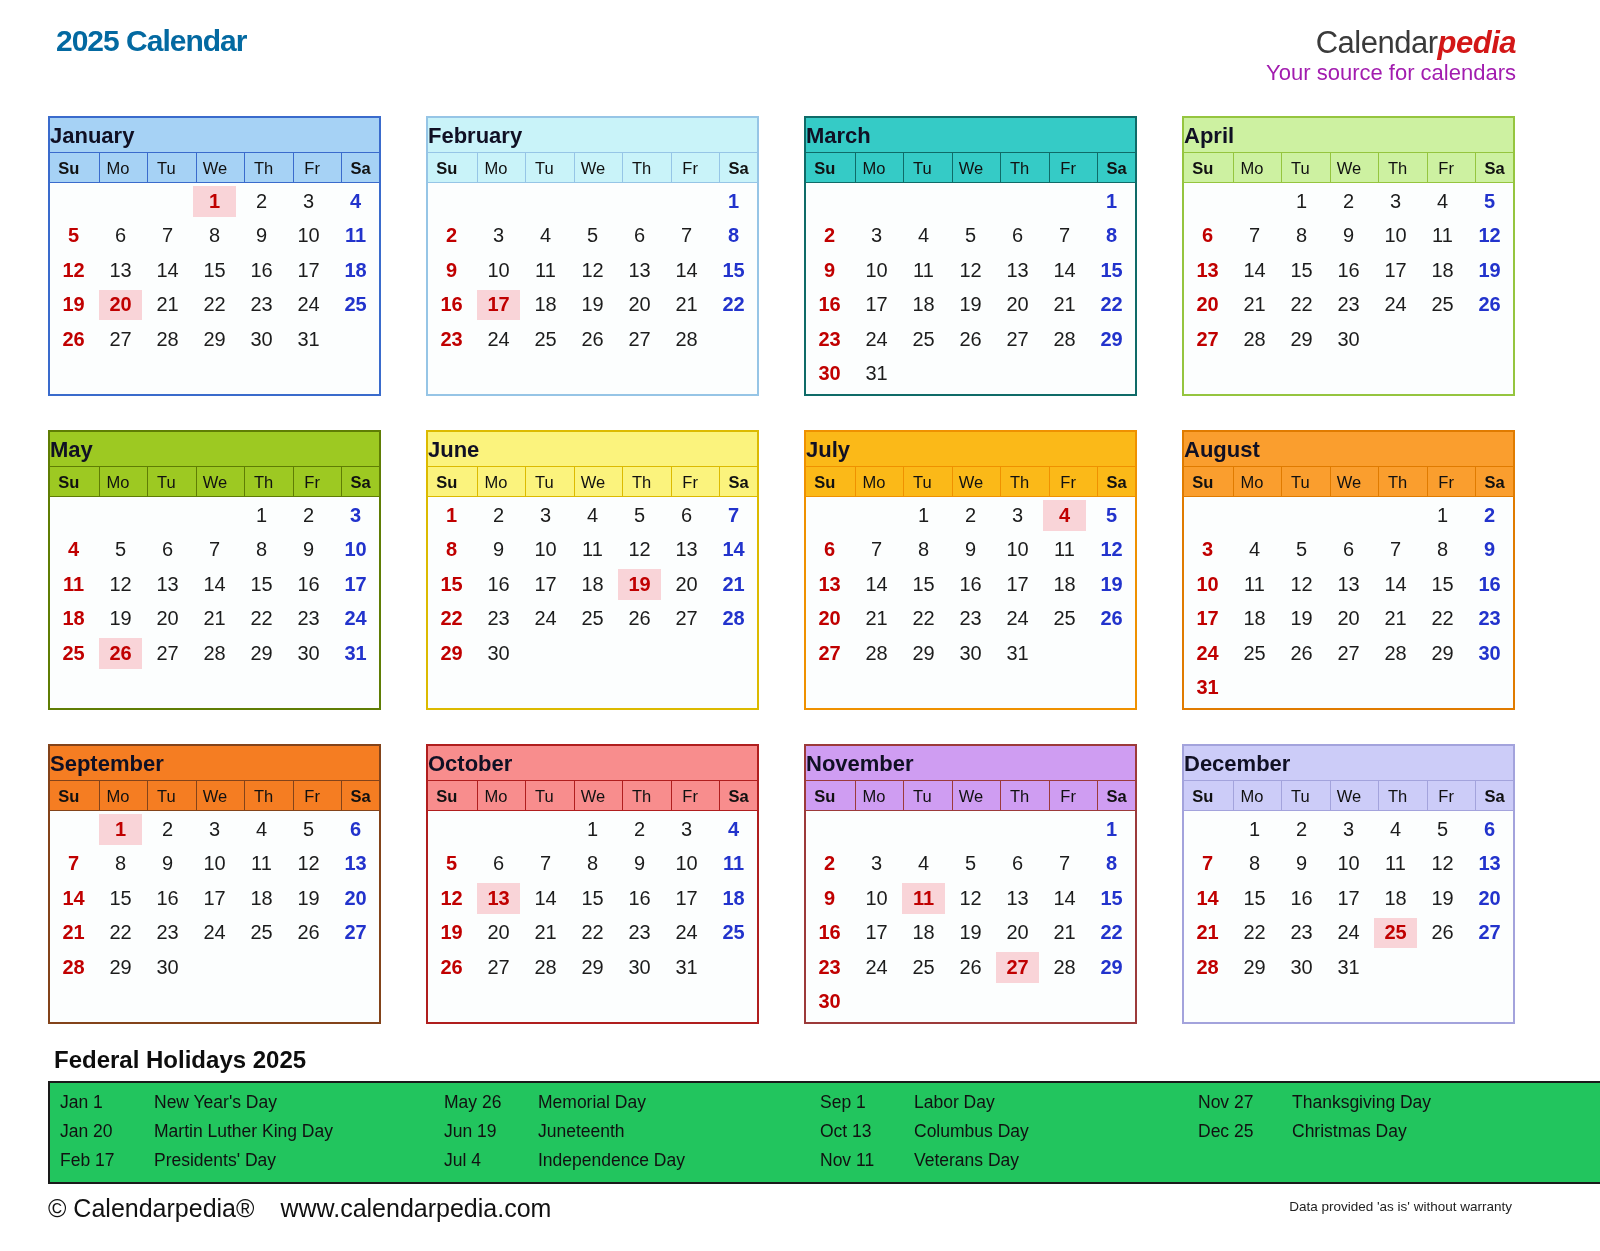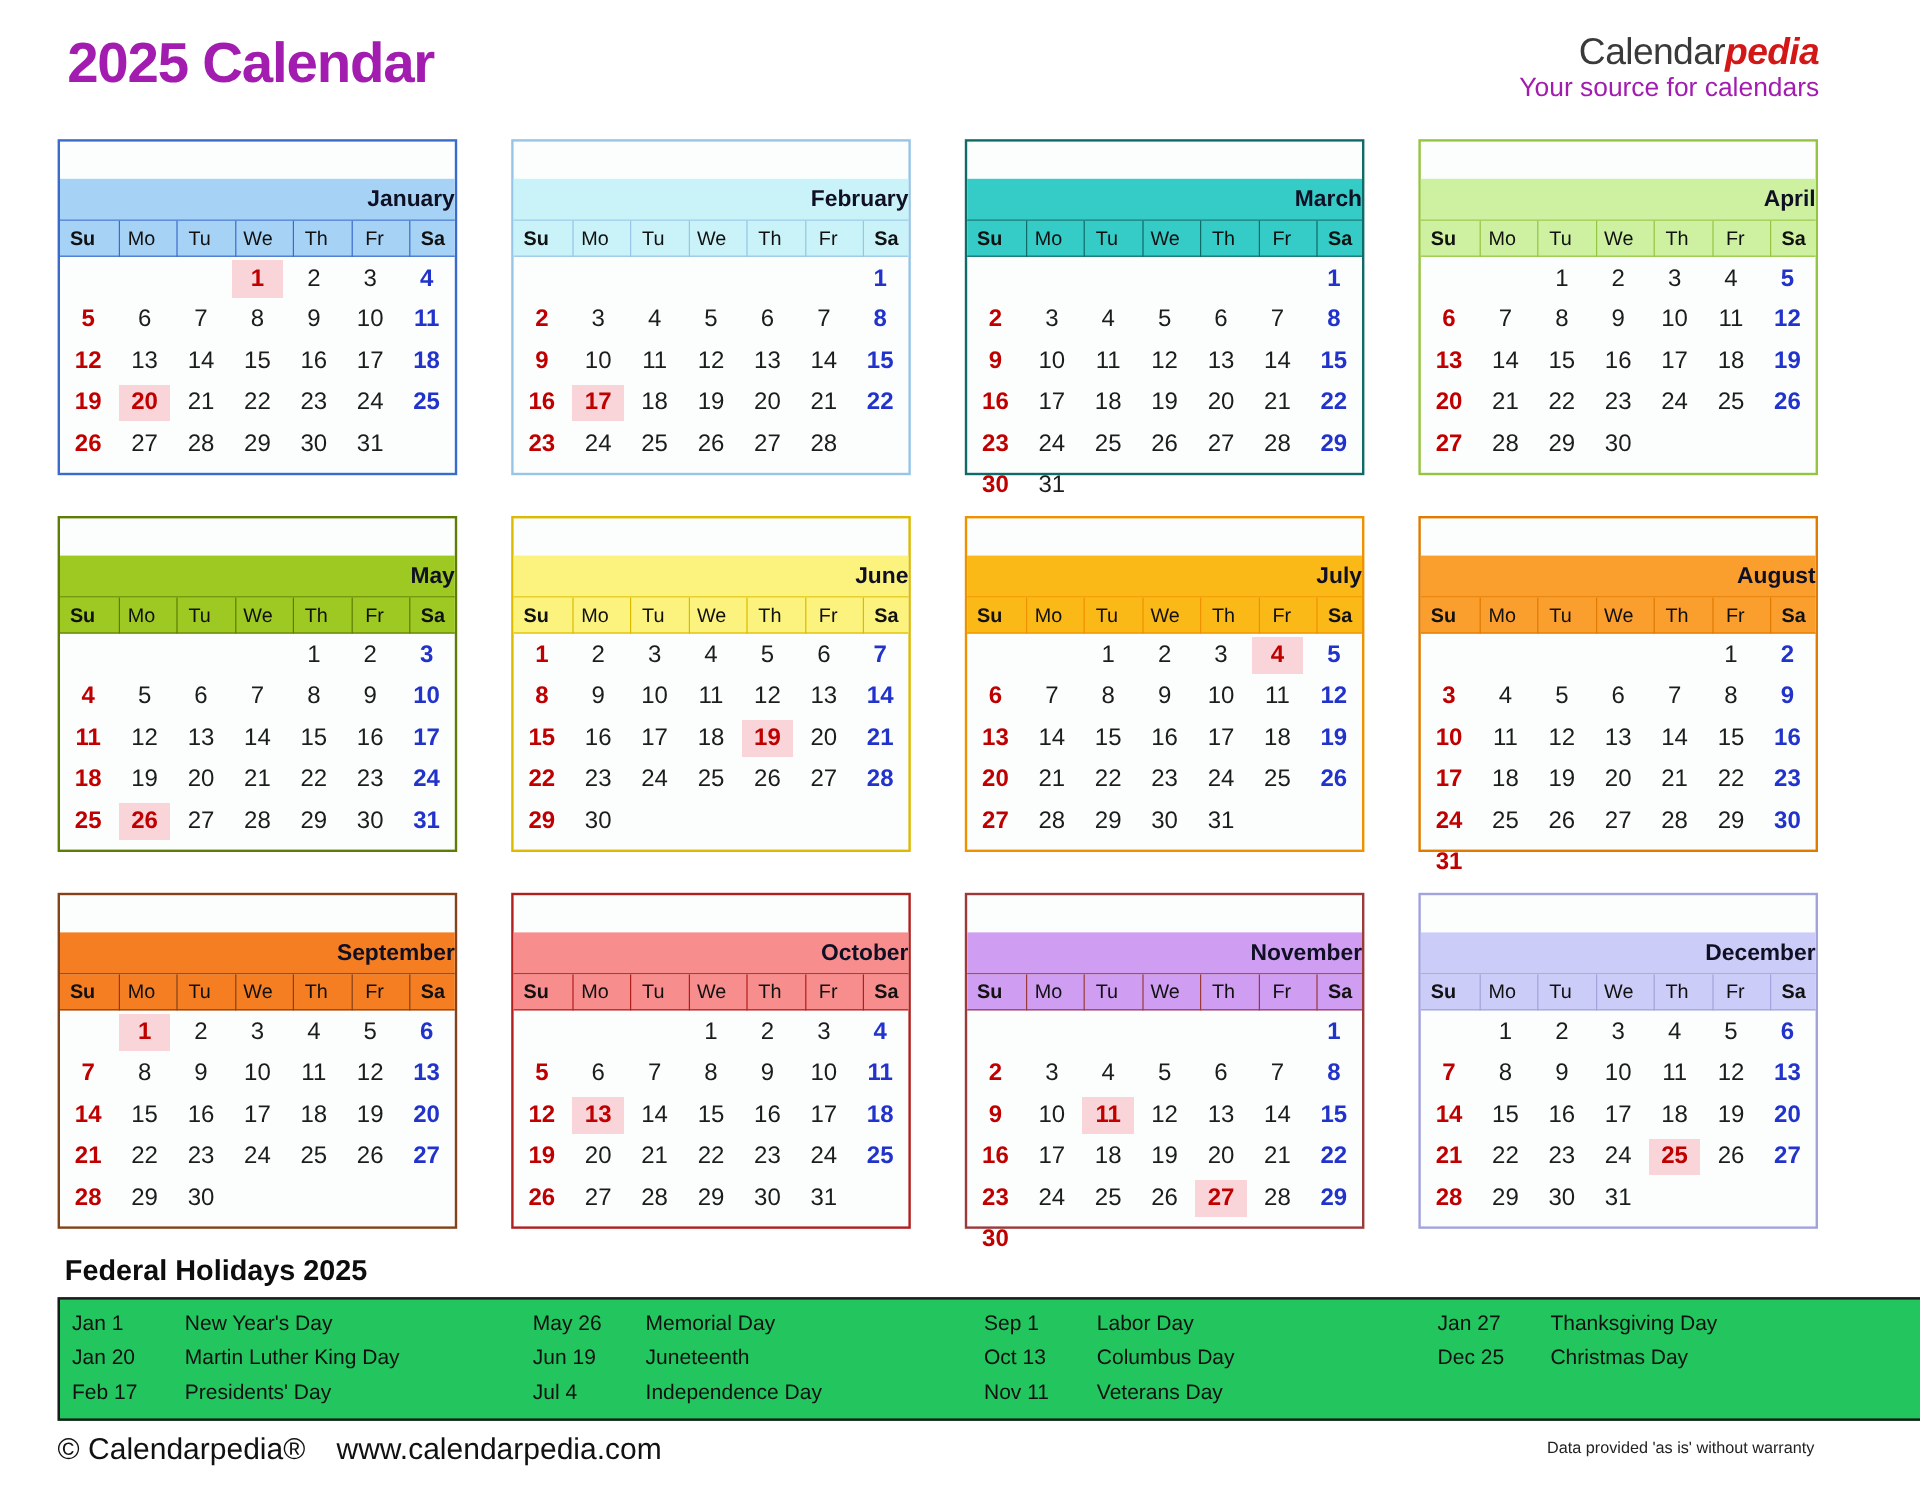--- a/index.html
+++ b/index.html
@@ -1,32 +1,32 @@
 <!DOCTYPE html>
 <html><head>
 <meta charset="utf-8">
 <style>
   * { margin:0; padding:0; box-sizing:border-box; }
   html,body { background:#ffffff; }
   body { width:1600px; height:1251px; font-family:"Liberation Sans", sans-serif; position:relative; overflow:hidden; }
 
   
   .topbar { display:flex; justify-content:space-between; align-items:flex-start; padding:24px 84px 0 56px; }
-  .page-title { font-size:47px; font-weight:bold; color:#a21caf; letter-spacing:-1px; }
+  .page-title { font-size:30px; font-weight:bold; color:#0369a1; letter-spacing:-1px; }
   .logo { text-align:right; padding-top:2px; }
   .logo-line { font-size:31px; line-height:33px; color:#3a3a3a; letter-spacing:-0.5px; }
   .logo-line .pedia { color:#d31717; font-weight:bold; font-style:italic; }
   .logo-tagline { font-size:22px; color:#a21caf; margin-top:1px; }
 
   
   .months { margin:30px 0 0 48px; width:1468px; display:grid;
             grid-template-columns:repeat(4,333px); column-gap:45px; row-gap:34px; }
   .month { border:2px solid var(--brd); background:#fcfefe; height:280px; }
   .mtitle { height:35px; line-height:35px; background:var(--hdr); border-bottom:1px solid var(--brd);
-            text-align:right; font-size:19px; font-weight:bold; color:#101024;margin-top:31px; }
+            text-align:left; font-size:22px; font-weight:bold; color:#101024; }
   .wrow { display:grid; grid-template-columns:repeat(7,1fr); background:var(--hdr);
           border-bottom:1px solid var(--brd); height:30px;gap:11px; }
   .wcell { text-align:center; line-height:30px; font-size:16.5px; color:#111; border-left:1px solid var(--brd); }
   .wcell:first-child { border-left:none; }
   .wcell.bold { font-weight:bold; }
   .dates { display:grid; grid-template-columns:repeat(7,1fr); grid-auto-rows:34.5px; padding-top:1px; }
   .cell { display:flex; align-items:center; justify-content:center; font-size:20px; color:#1c1c1c; padding:2px; }
   .cell.sun { color:var(--sunred); font-weight:bold; }
   .cell.sat { color:var(--satblue); font-weight:bold; }
   .cell.holiday { color:var(--sunred); font-weight:bold; background:var(--hl); background-clip:content-box; }
@@ -771,21 +771,21 @@
           <span class="hdate">Oct 13</span>
           <span class="hname">Columbus Day</span>
         </div>
         <div class="hrow">
           <span class="hdate">Nov 11</span>
           <span class="hname">Veterans Day</span>
         </div>
       </div>
       <div>
         <div class="hrow">
-          <span class="hdate">Jan 27</span>
+          <span class="hdate">Nov 27</span>
           <span class="hname">Thanksgiving Day</span>
         </div>
         <div class="hrow">
           <span class="hdate">Dec 25</span>
           <span class="hname">Christmas Day</span>
         </div>
       </div>
     </div>
 </div>
 

